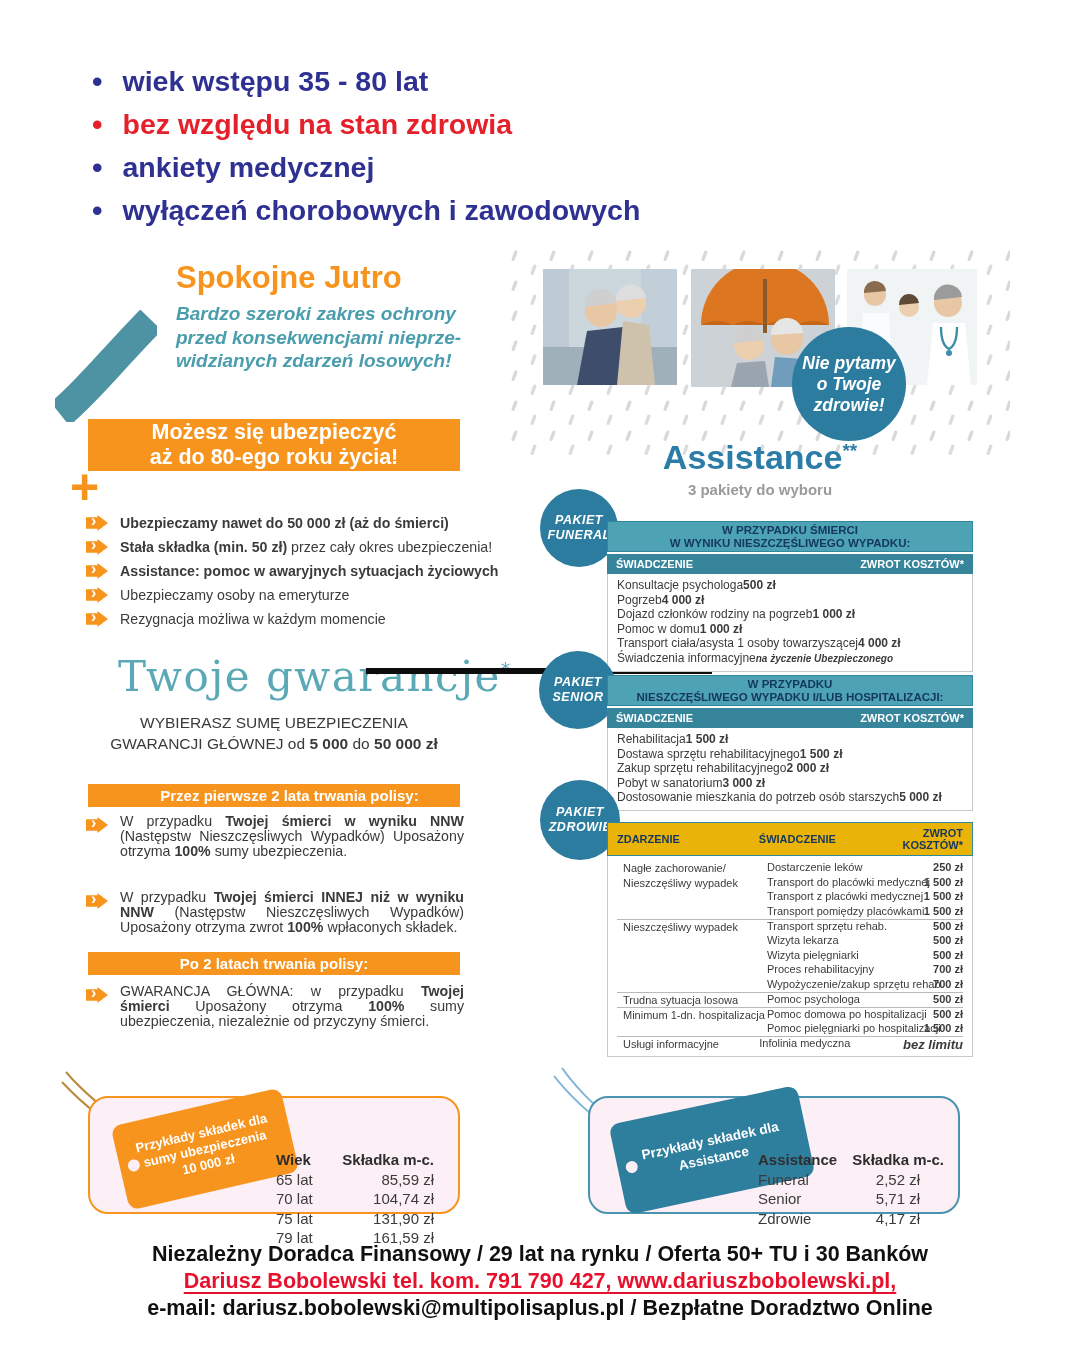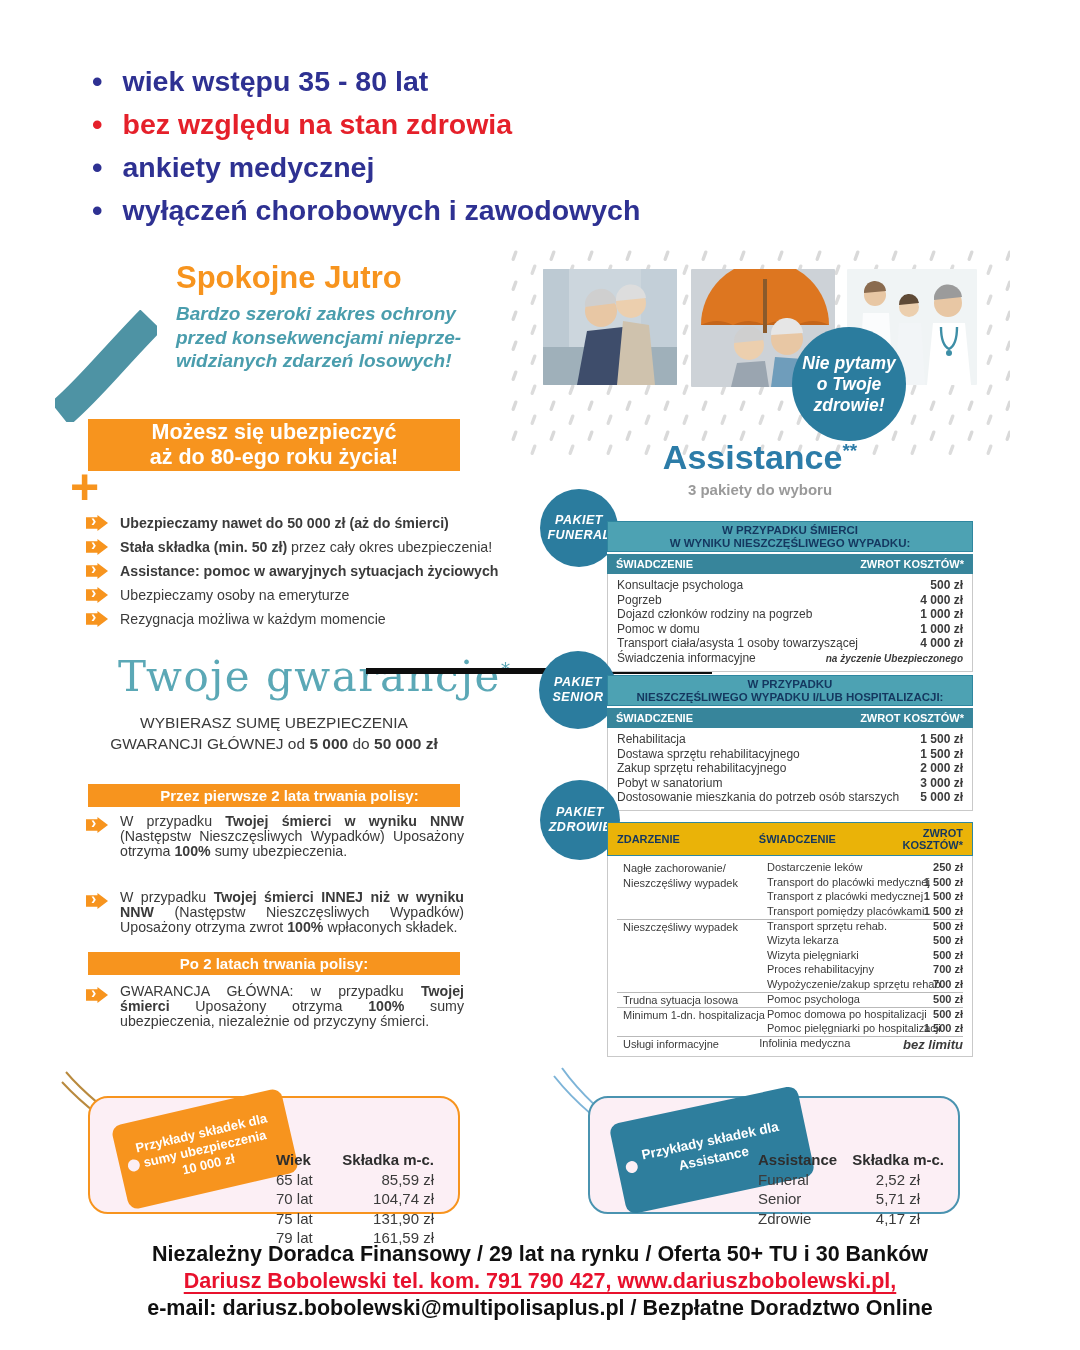--- a/index.html
+++ b/index.html
@@ -60,21 +60,21 @@
   .assist-sub { left:560px; top:481px; width:400px; text-align:center; font-size:15px; font-weight:700; color:#9a9a9a; }
 
   .pkg-badge { width:78px; height:78px; font-size:12.5px; line-height:15px; letter-spacing:.5px; }
 
   .pkg-table { width:366px; background:#fff; }
   .tbl-band1 { background:#4DA2B3; border:1px solid #2f87a0; color:#14375f; font-weight:700; font-size:11.5px;
     line-height:13px; text-align:center; padding:2px 0 1px; white-space:pre-line; }
   .tbl-band2 { background:#37859B; color:#fff; font-weight:700; font-size:11px; height:20px; margin-top:2px;
     display:flex; align-items:center; justify-content:space-between; padding:0 9px; }
   .tbl-rows { border:1px solid #c9c9c9; border-top:none; padding:4px 9px 5px; }
-  .tbl-row { display:flex; justify-content:space-between; align-items:baseline; height:14.6px; font-size:12px; }
+  .tbl-row { display:flex; align-items:baseline; height:14.6px; font-size:12px; }
   .tbl-row .amt { font-weight:700; }
   .amt-italic { font-style:italic; font-weight:600; font-size:10px; }
 
   .z-head { background:#eab308; border:1px solid #2f87a0; color:#14375f; font-weight:700; font-size:11px;
     height:34px; display:flex; align-items:center; padding:0 9px; }
   .z-head .h-event { width:150px; } .z-head .h-ben { width:152px; } .z-head .h-ref { flex:1; text-align:right; }
   .z-rows { border:1px solid #c9c9c9; border-top:none; padding:5px 9px 5px; }
   .z-row { display:flex; align-items:flex-start; height:14.6px; font-size:11px; }
   .z-row .ev { width:150px; padding-left:6px; white-space:pre-line; line-height:14.6px; overflow:visible; }
   .z-row .lb { width:152px; white-space:nowrap; overflow:visible; }

